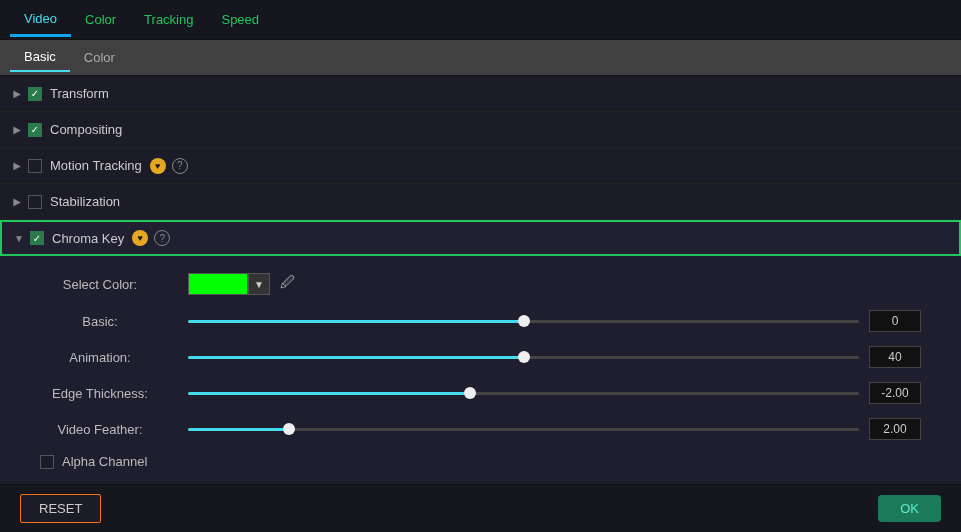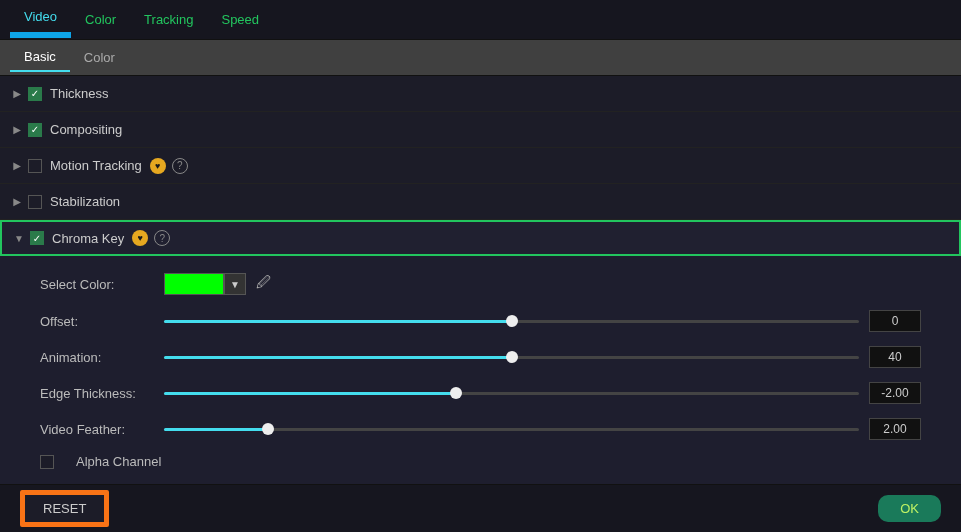--- a/index.html
+++ b/index.html
@@ -25,21 +25,21 @@
     }
     .top-tab {
       padding: 8px 14px;
       color: #22c55e;
       cursor: pointer;
       font-size: 13px;
       position: relative;
     }
     .top-tab.active {
       color: #4de;
-      border-bottom: 6px solid #0ea5e9;
+      border-bottom: 3px solid #0ea5e9;
     }
 
     
     .sub-tabs {
       background: #404040;
       display: flex;
       align-items: center;
       height: 36px;
       padding: 0 10px;
       border-bottom: 1px solid #111;
@@ -157,22 +157,22 @@
       border-bottom: 1px solid #111;
     }
 
     .param-row {
       display: flex;
       align-items: center;
       margin-bottom: 14px;
     }
     .param-label {
       width: 120px;
-      text-align: left;
-      margin-right: 4px;
+      text-align: center;
+      margin-right: 28px;
       color: #bbb;
       font-size: 13px;
       flex-shrink: 0;
     }
 
     .color-select-wrapper {
       display: flex;
       align-items: center;
     }
     .color-swatch {
@@ -243,21 +243,20 @@
       text-align: center;
       display: flex;
       align-items: center;
       justify-content: center;
     }
 
     .alpha-row {
       display: flex;
       align-items: center;
       margin-top: 4px;
-      gap: 14px;
     }
     .alpha-checkbox {
       width: 14px;
       height: 14px;
       border: 1px solid #555;
       background: #1c1c28;
       margin-right: 8px;
     }
     .alpha-label {
       color: #bbb;
@@ -274,35 +273,35 @@
       padding: 0 20px;
       border-top: 1px solid #111;
       position: absolute;
       bottom: 0;
       left: 0;
       width: 961px;
     }
 
     .btn-reset {
       background: #1c1c28;
-      border: 5px solid #f97316;
+      border: 1px solid #f97316;
       color: #ccc;
       padding: 6px 18px;
       cursor: pointer;
       font-size: 13px;
       border-radius: 2px;
     }
     .btn-ok {
       background: #1a7a5a;
       border: none;
-      color: #bef264;
+      color: #5eead4;
       padding: 6px 22px;
       cursor: pointer;
       font-size: 13px;
-      border-radius: 10px;
+      border-radius: 4px;
     }
 
     
     ::-webkit-scrollbar { width: 6px; }
     ::-webkit-scrollbar-track { background: #1a1a28; }
     ::-webkit-scrollbar-thumb { background: #444; border-radius: 3px; }
   </style>
 </head>
 <body>
 
@@ -317,21 +316,21 @@
   <div class="sub-tab active">Basic</div>
   <div class="sub-tab">Color</div>
 </div>
 
 <div class="main-content">
   <div class="panel-list">
 
     <div class="panel-item">
       <div class="arrow-icon arrow-right"></div>
       <div class="checkbox checked"></div>
-      <span class="panel-label">Thickness</span>
+      <span class="panel-label">Transform</span>
     </div>
 
     <div class="panel-item">
       <div class="arrow-icon arrow-right"></div>
       <div class="checkbox checked"></div>
       <span class="panel-label">Compositing</span>
     </div>
 
     <div class="panel-item">
       <div class="arrow-icon arrow-right"></div>
@@ -360,21 +359,21 @@
       <div class="param-row">
         <span class="param-label">Select Color:</span>
         <div class="color-select-wrapper">
           <div class="color-swatch"></div>
           <div class="color-dropdown-btn">▼</div>
           <span class="eyedropper-icon">🖉</span>
         </div>
       </div>
 
       <div class="param-row">
-        <span class="param-label">Offset:</span>
+        <span class="param-label">Basic:</span>
         <div class="slider-wrapper">
           <div class="slider-track">
             <div class="slider-fill" style="width:50%"></div>
             <div class="slider-thumb" style="left:50%"></div>
           </div>
           <div class="value-box">0</div>
         </div>
       </div>
 
       <div class="param-row">

